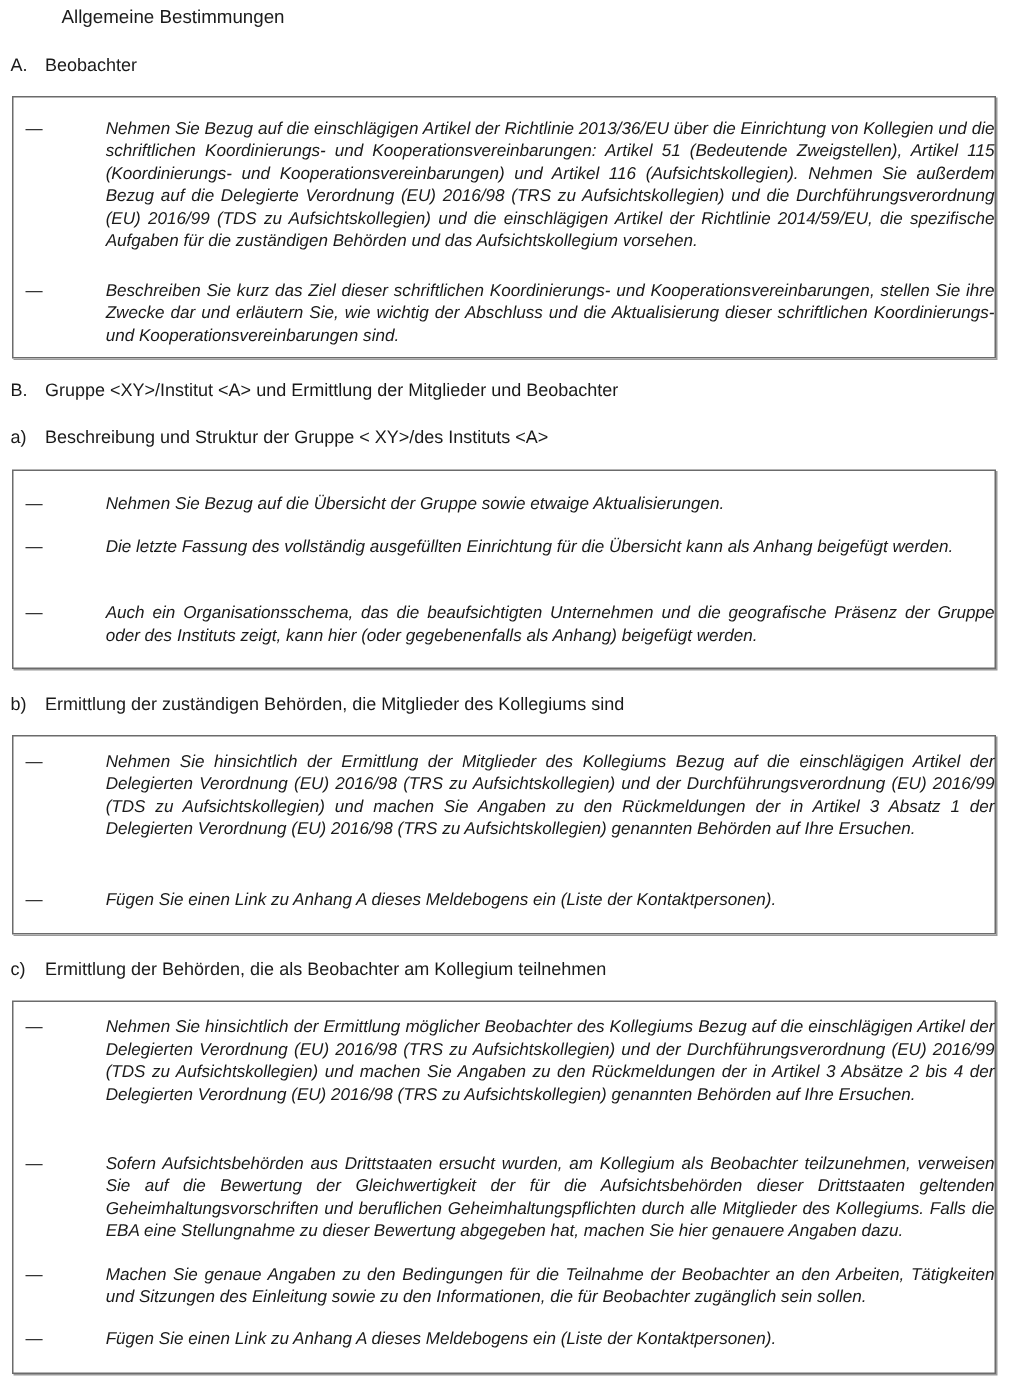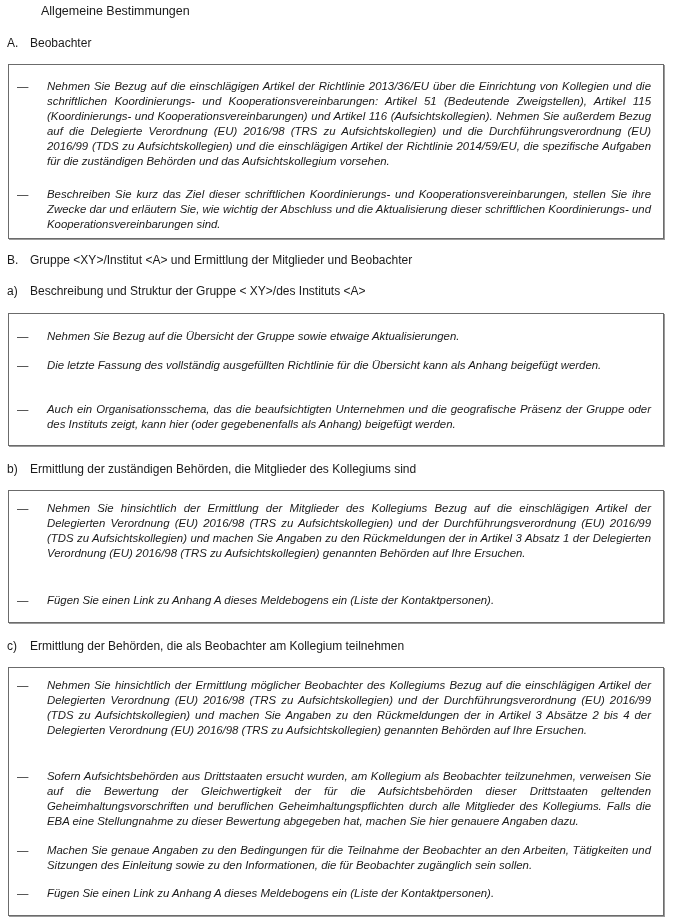--- a/index.html
+++ b/index.html
@@ -10,21 +10,21 @@
   .h-main { position:absolute; left:1px; top:4px; font-size:12.5px; font-weight:normal;margin-left:40px; }
   .heading { position:absolute; left:7px; font-size:12px; display:flex; }
   .heading .num { width:23px; }
   .box {
     position:absolute; left:8px; width:656px;
     border:1px solid #6b6b6b; box-shadow:1px 1px 0 #9a9a9a;
     box-sizing:border-box;
   }
   .item { position:absolute; left:0; right:0; display:flex; font-size:11.4px; line-height:15px; }
   .item .dash { width:38px; padding-left:8px; box-sizing:border-box; font-style:normal; }
-  .item .txt { width:604px; font-style:italic; text-align:justify; text-align-last:left; }
+  .item .txt { width:604px; font-style:italic; text-align:justify; text-align-last:left;margin-left:24px; }
 </style>
 </head>
 <body>
 
 <div class="h-main">Allgemeine Bestimmungen</div>
 
 <div class="heading" style="top:36px;">
   <span class="num">A.</span>
   <span>Beobachter</span>
 </div>
@@ -48,21 +48,21 @@
   <span class="num">a)</span>
   <span>Beschreibung und Struktur der Gruppe &lt; XY&gt;/des Instituts &lt;A&gt;</span>
 </div>
 <div class="box" style="top:313px; height:133px;">
   <div class="item" style="top:15px;">
     <span class="dash">—</span>
     <span class="txt">Nehmen Sie Bezug auf die Übersicht der Gruppe sowie etwaige Aktualisierungen.</span>
   </div>
   <div class="item" style="top:44px;">
     <span class="dash">—</span>
-    <span class="txt">Die letzte Fassung des vollständig ausgefüllten Richtlinie für die Übersicht kann als Anhang beigefügt werden.</span>
+    <span class="txt">Die letzte Fassung des vollständig ausgefüllten Einrichtung für die Übersicht kann als Anhang beigefügt werden.</span>
   </div>
   <div class="item" style="top:88px;">
     <span class="dash">—</span>
     <span class="txt">Auch ein Organisationsschema, das die beaufsichtigten Unternehmen und die geografische Präsenz der Gruppe oder des Instituts zeigt, kann hier (oder gegebenenfalls als Anhang) beigefügt werden.</span>
   </div>
 </div>
 
 <div class="heading" style="top:462px;">
   <span class="num">b)</span>
   <span>Ermittlung der zuständigen Behörden, die Mitglieder des Kollegiums sind</span>

